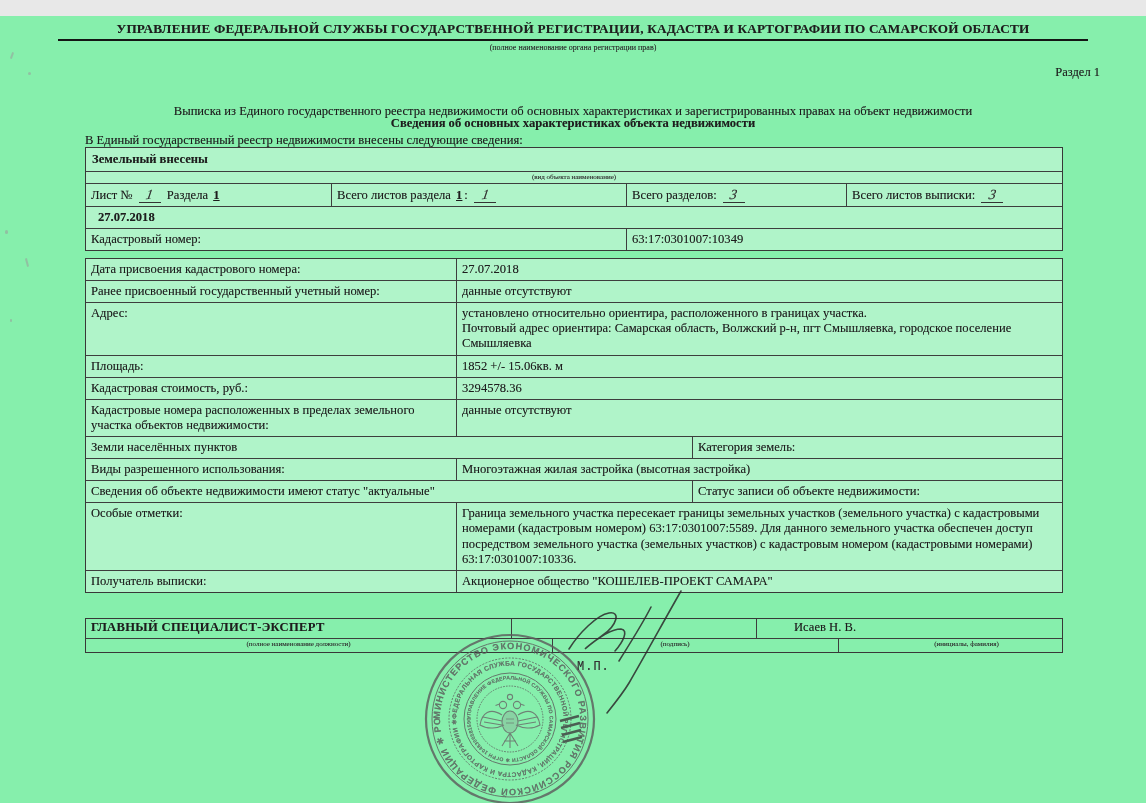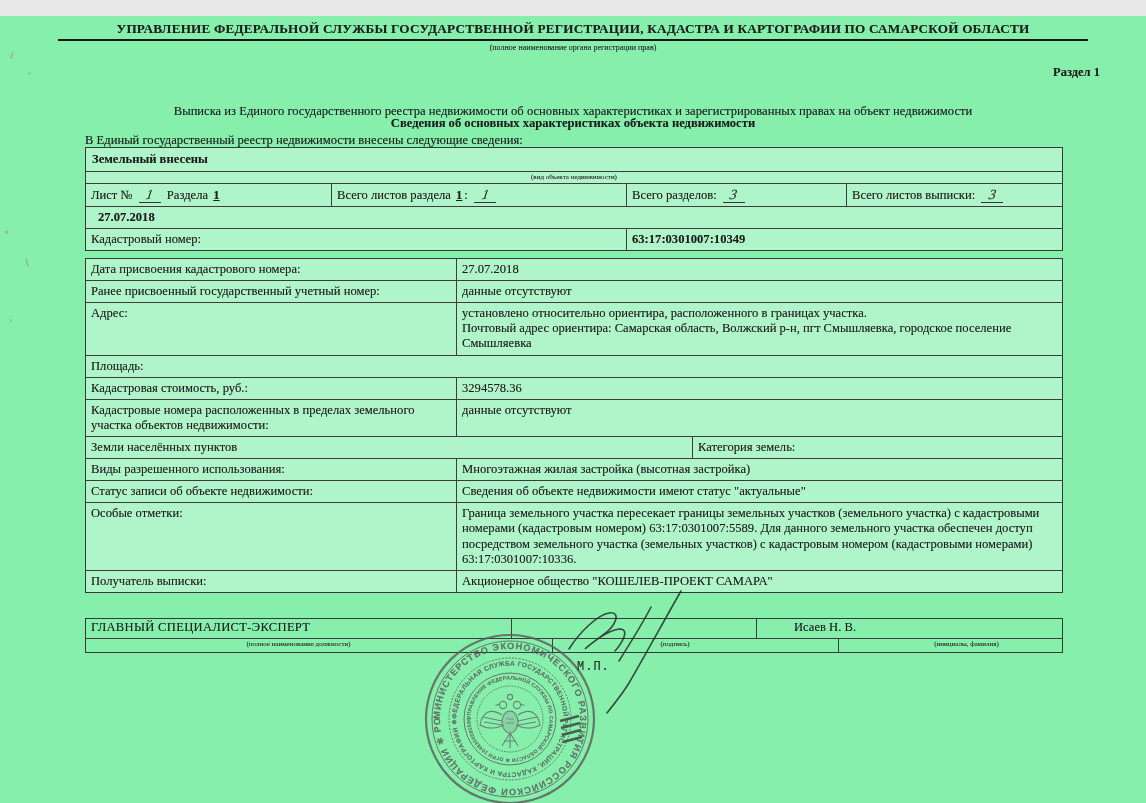--- a/index.html
+++ b/index.html
@@ -11,52 +11,52 @@
     text-shadow:0 0 .35px rgba(50,50,50,.45);
   }
   .abs{position:absolute;}
   
   .hdr-title{
     left:58px; top:5px; width:1030px; text-align:center;
     font-weight:bold; font-size:13.2px; letter-spacing:.2px;
     border-bottom:2px solid #141414; padding-bottom:2px;
   }
   .hdr-sub{left:58px; top:27px; width:1030px; text-align:center; font-size:8px; color:#2a2a2a;}
-  .section-label{top:49px; right:46px; font-weight:bold; font-size:12.5px;}
+  .section-label{top:49px; right:46px; font-weight:normal; font-size:12.5px;}
   .doc-line1{left:58px; top:88px; width:1030px; text-align:center; font-size:12.6px;}
   .doc-line2{left:58px; top:100px; width:1030px; text-align:center; font-size:12.6px; font-weight:bold;}
   .intro{left:85px; top:117px; font-size:12.6px;}
   
   .tbl{border:1.2px solid #383838; background:rgba(255,255,255,.35); font-size:12.6px; line-height:1.2;}
   .t-row{display:flex; border-bottom:1px solid #3d3d3d;}
   .t-row:last-child{border-bottom:none;}
   .cell{padding:3px 5px; box-sizing:border-box;}
   .cell + .cell{border-left:1px solid #3d3d3d;}
   .tbl1{left:85px; top:131px; width:976px;}
   .objtype{font-weight:bold; padding:4px 6px;}
   .objcap{text-align:center; font-size:7px; color:#2e2e2e; padding:1px 0 2px;}
   .sheetcells .cell{flex:0 0 auto;}
   .sc1{width:245px;} .sc2{width:295px;} .sc3{width:220px;} .sc4{width:216px;}
   .daterow{font-weight:bold; padding:3px 12px;}
-  .kn-label{width:540px;} .kn-value{flex:1; font-weight:bold;}
+  .kn-label{width:540px;} .kn-value{flex:1; font-weight:normal;}
   .b-ul{font-weight:bold; text-decoration:underline; padding:0 2px;}
   .blank{display:inline-block; min-width:22px; border-bottom:1px solid #333; text-align:center; margin:0 3px; height:15px;}
   .hand{display:inline-block; font-style:italic; transform:skew(-14deg) rotate(-5deg); color:#333; font-size:14px;}
   .tbl2{left:85px; top:242px; width:976px;}
   .lab{width:370px; flex:0 0 370px;}
   .val{flex:1; white-space:pre-line;}
   
   .sigstrip{left:85px; top:602px; width:976px; border:1.2px solid #383838; font-size:12.6px;}
   .sig-c{box-sizing:border-box; padding:1px 5px;}
   .sig-c + .sig-c{border-left:1px solid #3d3d3d;}
   .sg1{width:425px; flex:0 0 425px;} .sg2{width:245px; flex:0 0 245px;} .sg3{flex:1;padding-left:37px;}
   .sig-values{display:flex; border-bottom:1px solid #3d3d3d; min-height:19px;}
   .sig-caps{display:flex; min-height:13px;gap:41px;}
   .cap{font-size:7px; color:#2e2e2e; text-align:center; padding-top:1px;}
-  .position-name{font-weight:normal; letter-spacing:.3px;}
+  .position-name{font-weight:bold; letter-spacing:.3px;}
   
   .stamp{left:420px; top:613px; opacity:.82; filter:blur(.35px);}
   .stamp text{font-family:"Liberation Sans","DejaVu Sans",sans-serif; fill:#5d5d5d; font-weight:bold;}
   .mp{left:577px; top:644px; font-size:12px; color:#333; letter-spacing:1px;font-family:Liberation Mono, monospace;}
   .sig-art{left:555px; top:571px;}
   .speck{position:absolute; background:#9a9a9a; opacity:.55; border-radius:2px;}
 </style>
 </head>
 <body>
 
@@ -73,21 +73,21 @@
   <div class="abs section-label">Раздел 1</div>
   <div class="abs doc-line1">Выписка из Единого государственного реестра недвижимости об основных характеристиках и зарегистрированных правах на объект недвижимости</div>
   <div class="abs doc-line2">Сведения об основных характеристиках объекта недвижимости</div>
   <div class="abs intro">В Единый государственный реестр недвижимости внесены следующие сведения:</div>
 
   <div class="abs tbl tbl1">
     <div class="t-row">
       <div class="cell objtype" style="flex:1;">Земельный внесены</div>
     </div>
     <div class="t-row">
-      <div class="cell objcap" style="flex:1;padding:1px;">(вид объекта недвижимости)</div>
+      <div class="cell objcap" style="flex:1;padding:1px;">(вид объекта наименование)</div>
     </div>
     <div class="t-row sheetcells">
       <div class="cell sc1">
         <span>Лист №</span>
         <span class="blank"><span class="hand">1</span></span>
         <span>Раздела</span>
         <span class="b-ul">1</span>
       </div>
       <div class="cell sc2">
         <span>Всего листов раздела</span>
@@ -125,20 +125,21 @@
     </div>
 
     <div class="t-row">
       <div class="cell lab">Адрес:</div>
       <div class="cell val">установлено относительно ориентира, расположенного в границах участка.
 Почтовый адрес ориентира: Самарская область, Волжский р-н, пгт Смышляевка, городское поселение Смышляевка</div>
     </div>
 
     <div class="t-row">
       <div class="cell lab">Площадь:</div>
+      <div class="cell val">1852 +/- 15.06кв. м</div>
     </div>
 
     <div class="t-row">
       <div class="cell lab">Кадастровая стоимость, руб.:</div>
       <div class="cell val">3294578.36</div>
     </div>
 
     <div class="t-row">
       <div class="cell lab">Кадастровые номера расположенных в пределах земельного участка объектов недвижимости:</div>
       <div class="cell val">данные отсутствуют</div>
@@ -148,22 +149,22 @@
       <div class="cell val">Земли населённых пунктов</div>
       <div class="cell lab">Категория земель:</div>
     </div>
 
     <div class="t-row">
       <div class="cell lab">Виды разрешенного использования:</div>
       <div class="cell val">Многоэтажная жилая застройка (высотная застройка)</div>
     </div>
 
     <div class="t-row">
+      <div class="cell val">Сведения об объекте недвижимости имеют статус "актуальные"</div>
       <div class="cell lab">Статус записи об объекте недвижимости:</div>
-      <div class="cell val">Сведения об объекте недвижимости имеют статус "актуальные"</div>
     </div>
 
     <div class="t-row">
       <div class="cell lab">Особые отметки:</div>
       <div class="cell val">Граница земельного участка пересекает границы земельных участков (земельного участка) с кадастровыми номерами (кадастровым номером) 63:17:0301007:5589. Для данного земельного участка обеспечен доступ посредством земельного участка (земельных участков) с кадастровым номером (кадастровыми номерами) 63:17:0301007:10336.</div>
     </div>
 
     <div class="t-row">
       <div class="cell lab">Получатель выписки:</div>
       <div class="cell val">Акционерное общество "КОШЕЛЕВ-ПРОЕКТ САМАРА"</div>

